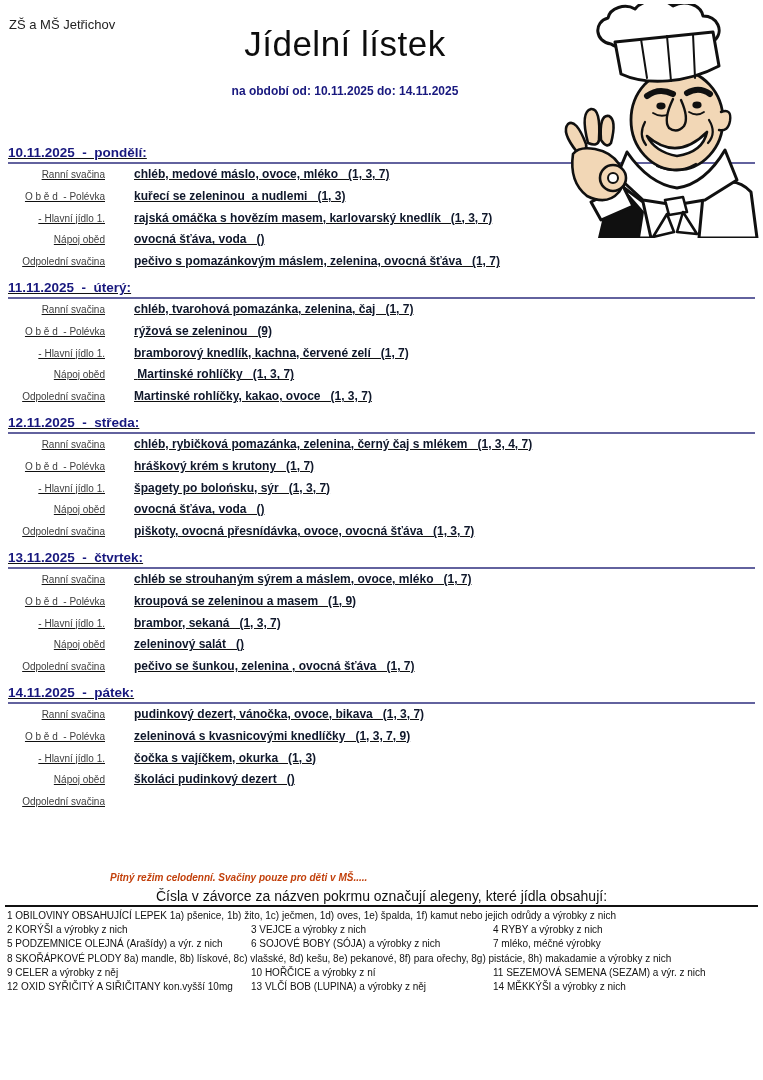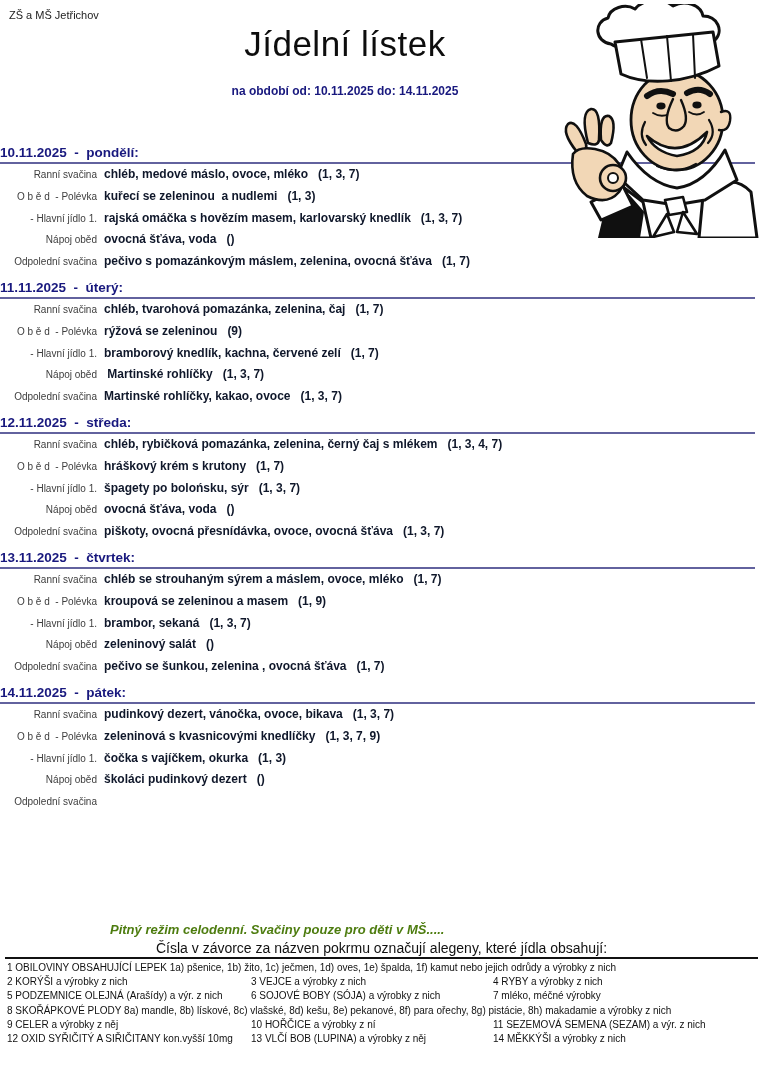--- a/index.html
+++ b/index.html
@@ -11,55 +11,55 @@
   html,body{margin:0;padding:0;background:#ffffff;}
   .page{
     position:relative;
     width:763px;height:1080px;
     background:#ffffff;
     font-family:"Liberation Sans",sans-serif;
     color:#111;
     overflow:hidden;
   }
   .school{
-    position:absolute;top:9px;left:9px;
-    font-size:11px;color:#222;
+    position:absolute;top:17px;left:9px;
+    font-size:13px;color:#222;
   }
   .header-block{padding-top:24px;width:690px;text-align:center;}
   .title{
     margin:0;font-size:35px;font-weight:normal;color:#0d0d0d;
     letter-spacing:.5px;line-height:39px;
   }
   .period{margin-top:20px;font-size:12px;font-weight:bold;color:var(--navy);line-height:16px;}
 
   .chef{position:absolute;top:4px;right:0;width:210px;height:234px;z-index:4;}
 
   .days{margin-top:45px;}
-  .day{margin:0 8px 6px 0;}
+  .day{margin:0 8px 6px 8px;text-decoration:underline;}
   .day-header{
     font-size:13.5px;font-weight:bold;color:var(--navy);
     line-height:17px;padding-bottom:1px;
     border-bottom:2px solid var(--hline);
     white-space:pre;
   }
   .menu-row{
     display:grid;grid-template-columns:104px 1fr;
-    align-items:baseline;line-height:21.8px;
+    align-items:baseline;line-height:21.8px;gap:22px;
   }
   .menu-row-label{
     font-size:10px;color:#3d3d3d;text-align:right;
     padding-right:7px;white-space:pre;
   }
   .menu-row-text{
     font-size:12px;font-weight:bold;color:#0f172a;white-space:pre-wrap;
   }
 
   .note-drinking{
-    margin:108px 0 0 110px;
-    font-size:13px;font-weight:bold;font-style:italic;color:#4d7c0f;
+    margin:56px 0 0 110px;
+    font-size:10px;font-weight:bold;font-style:italic;color:#c2410c;
     line-height:17px;
   }
   .note-intro{
     margin-top:3px;text-align:center;
     font-size:14px;color:#111;line-height:14px;
   }
   .allergen-divider{border-top:2px solid #111;margin:2px 5px 0 5px;}
   .allergen-grid{
     display:grid;grid-template-columns:244px 242px 1fr;
     margin:2px 16px 0 7px;

